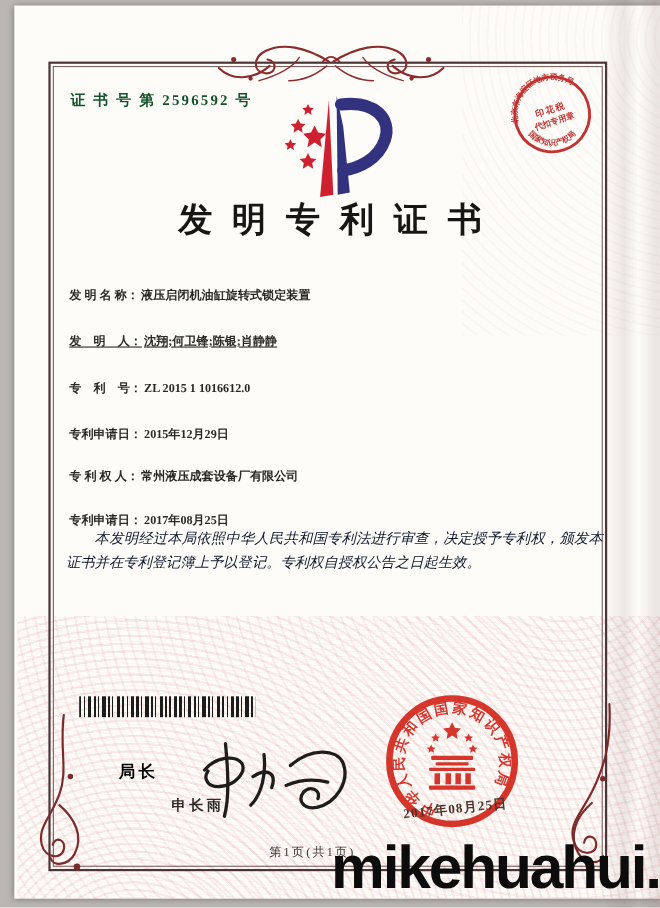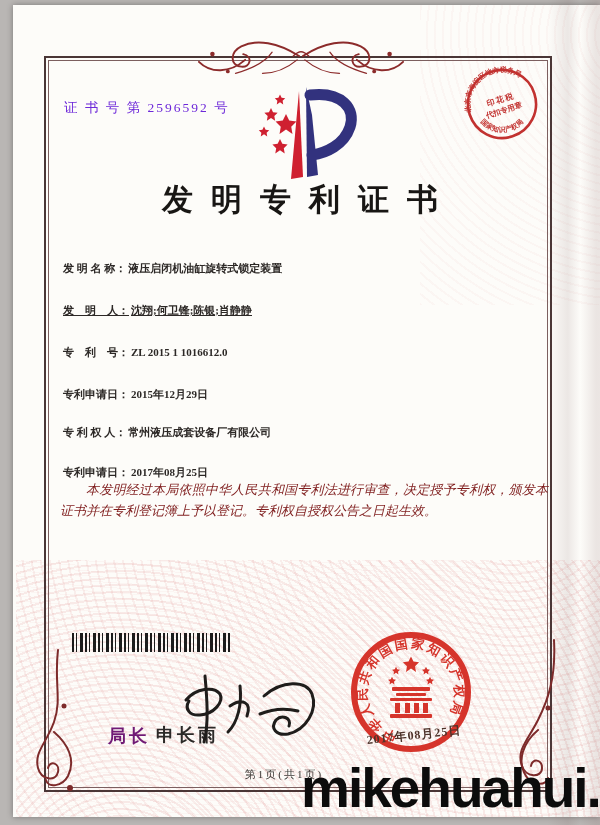--- a/index.html
+++ b/index.html
@@ -30,47 +30,47 @@
     background:linear-gradient(90deg, rgba(0,0,0,0) 0%, rgba(110,80,80,.12) 38%, rgba(255,255,255,0) 62%, rgba(140,110,110,.16) 92%);
   }
   .frame {
     position:absolute; left:44px; top:56px; width:508px; height:736px;
     border:2px solid #4a3636;
   }
   .frame-inner { position:absolute; inset:2px; border:1px solid #7c5f5f; }
   .ornament-top { position:absolute; left:185px; top:31px; width:232px; height:52px; }
   .corner-flourish { position:absolute; }
   .certno {
-    position:absolute; left:64px; top:99px;
-    font-size:13.5px; font-weight:normal; color:#6d28d9; letter-spacing:2px;
+    position:absolute; left:64px; top:82px;
+    font-size:13.5px; font-weight:bold; color:#14532d; letter-spacing:2px;
   }
   .logo { position:absolute; left:250px; top:85px; width:116px; height:100px; }
   .stamp { position:absolute; left:460px; top:62px; width:84px; height:84px; transform:rotate(-18deg); }
   .title {
     position:absolute; left:0; top:179px; width:600px; text-align:center;
     font-size:31px; font-weight:bold; color:#181614;
     letter-spacing:18px; text-indent:18px;
   }
   .fieldrow { position:absolute; left:63px; font-size:11px; font-weight:bold; color:#2c2826; white-space:nowrap; }
   .fieldrow .fvalue { margin-left:2px; }
   .bodytext {
     position:absolute; left:60px; top:480px; width:488px;
-    font-size:13px; font-style:italic; color:#7f1d1d; line-height:20.5px;
+    font-size:13px; font-style:italic; color:#0f172a; line-height:20.5px;
     text-align:justify;
   }
   .bodytext p { text-indent:2em; }
   .barcode {
     position:absolute; left:72px; top:633px; width:160px; height:19px;
     background:repeating-linear-gradient(90deg,
       #1c1c1c 0 2px, rgba(0,0,0,0) 2px 4px,
       #1c1c1c 4px 5px, rgba(0,0,0,0) 5px 8px,
       #1c1c1c 8px 11px, rgba(0,0,0,0) 11px 13px);
   }
-  .sig-title { position:absolute; left:108px; top:724px; font-family:"Liberation Sans",sans-serif; font-size:18px; font-weight:bold; color:#701a75; letter-spacing:3px; }
-  .sig-name  { position:absolute; left:108px; top:723px; font-family:"Liberation Sans",sans-serif; font-size:18px; font-weight:bold; color:#2c2a28; letter-spacing:3px;padding-left:48px; }
+  .sig-title { position:absolute; left:108px; top:692px; font-family:"Liberation Sans",sans-serif; font-size:15px; font-weight:bold; color:#000000; letter-spacing:3px; }
+  .sig-name  { position:absolute; left:108px; top:723px; font-family:"Liberation Sans",sans-serif; font-size:13px; font-weight:bold; color:#2c2a28; letter-spacing:3px;padding-left:48px; }
   .sig-script { position:absolute; left:168px; top:668px; width:160px; height:82px; }
   .seal { position:absolute; left:348px; top:629px; width:126px; height:126px; }
   .seal-date {
     position:absolute; left:352px; top:727px; width:124px; text-align:center;
     font-size:12px; font-weight:bold; color:#4d332a; transform:rotate(-6deg);
     letter-spacing:1px; z-index:6;
   }
   .footer {
     position:absolute; left:0; top:767px; width:568px; text-align:center;
     font-size:11px; color:#3c3936; letter-spacing:2px;

